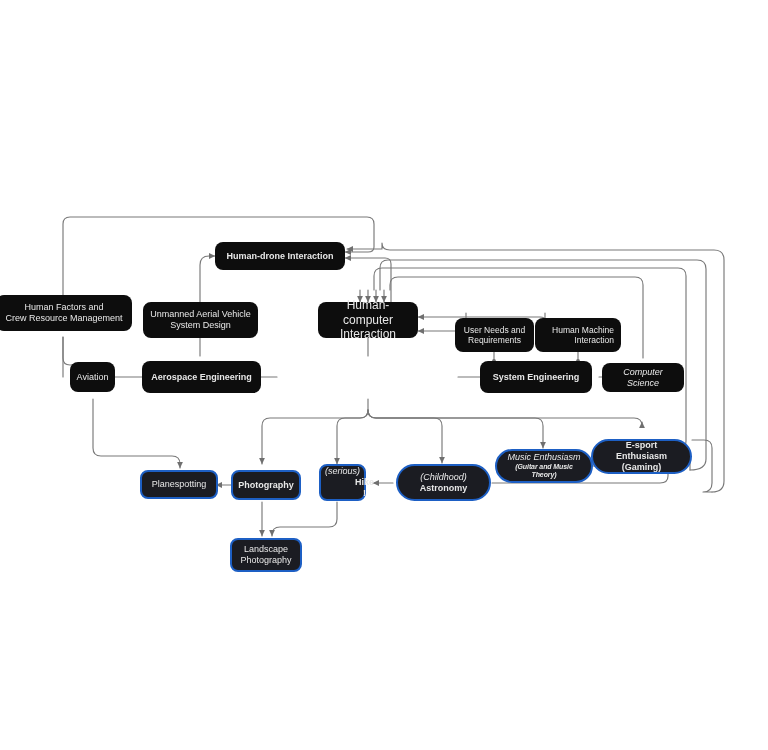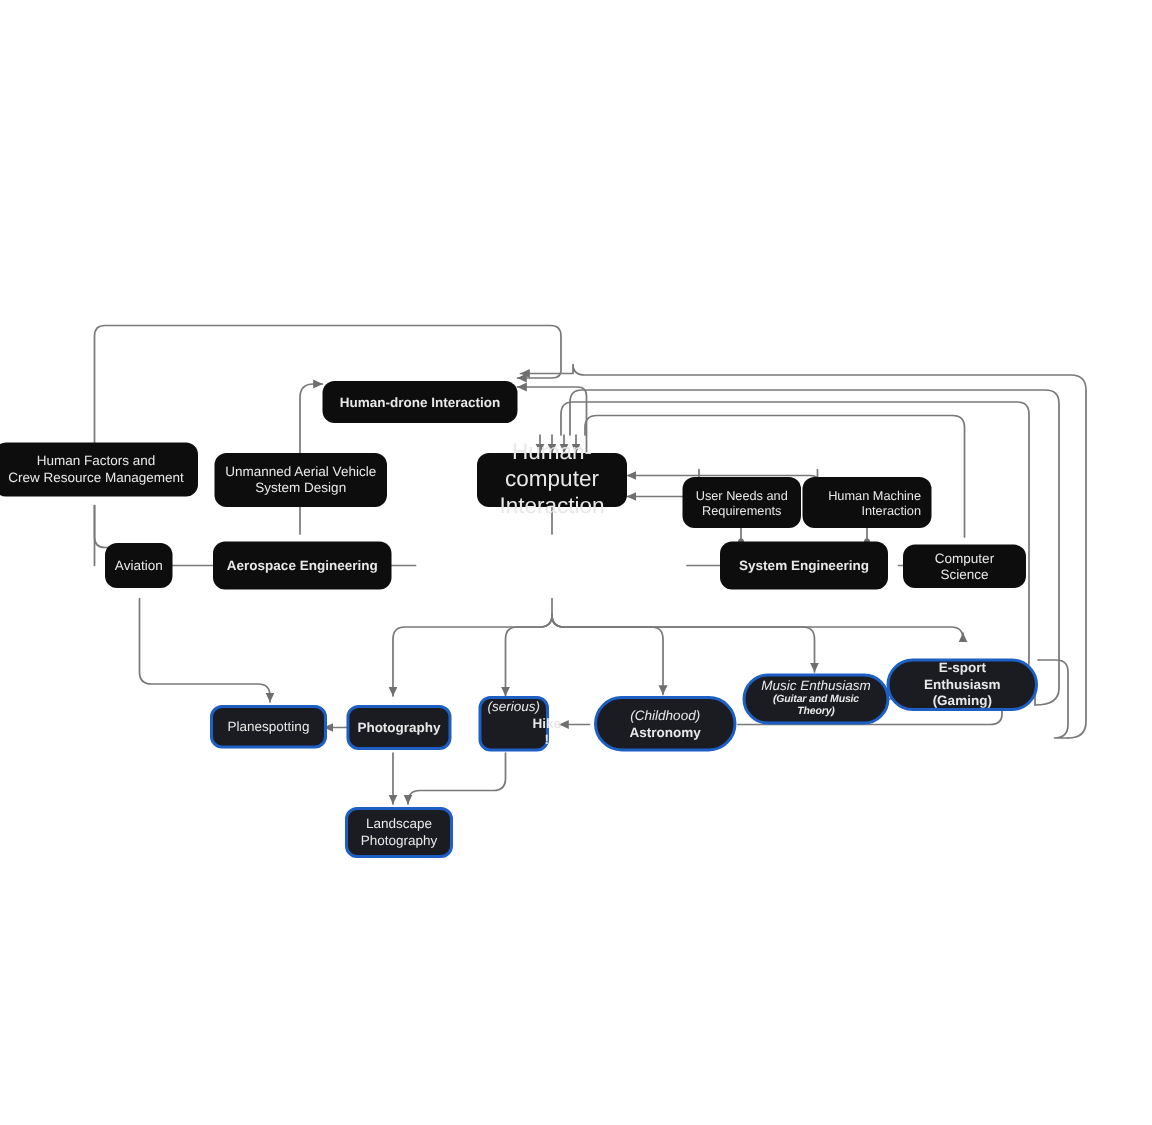--- a/index.html
+++ b/index.html
@@ -113,25 +113,25 @@
       <path d="M337,502 L337,519 Q337,527 329,527 L280,527 Q272,527 272,535 L272,536" marker-end="url(#ah)"></path>
 
       <path d="M692,440 L704,440 Q712,440 712,448 L712,483 Q712,492 703,492 L712,492"></path>
       <path d="M593,466 L682,466 Q690,466 690,459 L690,470"></path>
       <path d="M492,483 L660,483 Q668,483 668,476 L668,452"></path>
 
     </g>
   </svg>
 
 
-  <div class="node b" style="left:215px;top:254px;width:130px;height:28px;font-size:9px;">
+  <div class="node b" style="left:215px;top:242px;width:130px;height:28px;font-size:9px;">
     <span class="l1">Human-drone Interaction</span>
   </div>
 
-  <div class="node reg" style="left:318px;top:302px;width:100px;height:36px;font-size:15px;">
+  <div class="node reg" style="left:318px;top:302px;width:100px;height:36px;font-size:12px;">
     <span class="l1">Human-computer</span>
     <span class="l2">Interaction</span>
   </div>
 
   <div class="node reg" style="left:-4px;top:295px;width:136px;height:36px;font-size:9px;">
     <span class="l1">Human Factors and</span>
     <span class="l2">Crew Resource Management</span>
   </div>
 
   <div class="node reg" style="left:143px;top:302px;width:115px;height:36px;font-size:9px;">
@@ -154,21 +154,21 @@
 
   <div class="node reg" style="left:535px;top:318px;width:86px;height:34px;font-size:8.5px;align-items:flex-end;">
     <span class="l1">Human Machine</span>
     <span class="l2">Interaction</span>
   </div>
 
   <div class="node b" style="left:480px;top:361px;width:112px;height:32px;font-size:9px;">
     <span class="l1">System Engineering</span>
   </div>
 
-  <div class="node reg" style="left:602px;top:363px;width:82px;height:29px;font-size:9px;">
+  <div class="node reg" style="left:602px;top:363px;width:82px;height:29px;font-size:9px;font-style:italic;">
     <span class="l1">Computer Science</span>
   </div>
 
   <div class="node blue reg" style="left:140px;top:470px;width:78px;height:29px;font-size:9px;">
     <span class="l1">Planespotting</span>
   </div>
 
   <div class="node blue b" style="left:231px;top:470px;width:70px;height:30px;font-size:9px;">
     <span class="l1">Photography</span>
   </div>

